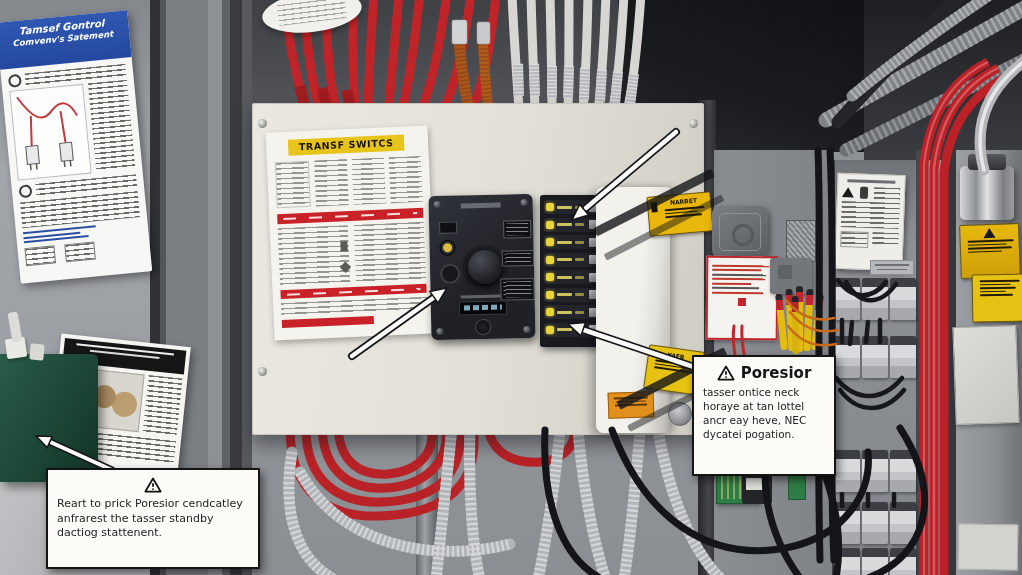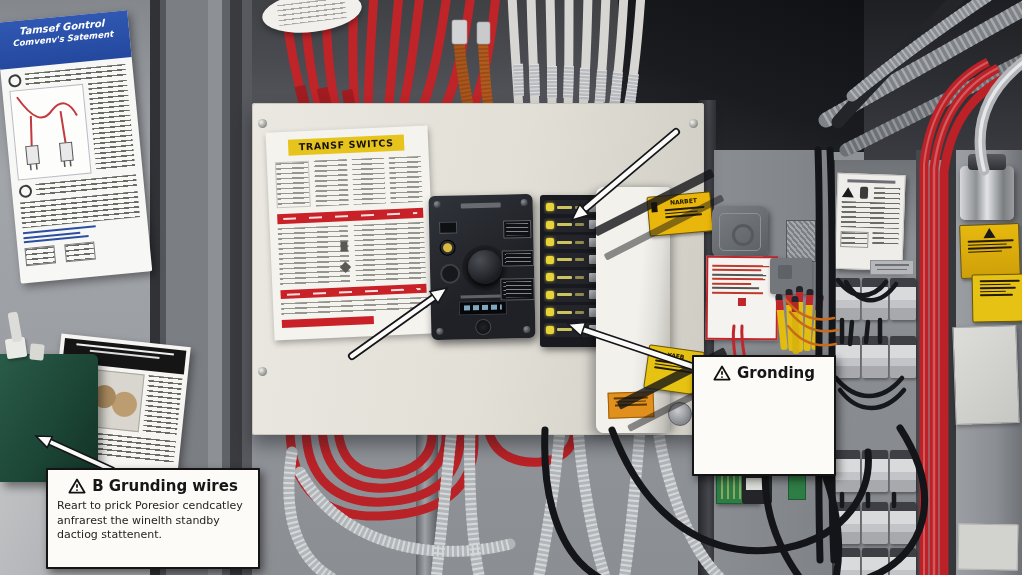--- a/index.html
+++ b/index.html
@@ -529,29 +529,29 @@
 
 
 
   <div class="abs callout" style="left:46px;top:468px;width:192px;height:83px;">
     <div class="co-title" style="font-size:15px;justify-content:center;">
       <svg width="18" height="16" viewBox="0 0 24 22">
         <path d="M12 2 L22.5 20 H1.5 Z" fill="none" stroke="#111" stroke-width="2.4" stroke-linejoin="round"></path>
         <line x1="12" y1="8.5" x2="12" y2="13.5" stroke="#111" stroke-width="2.4"></line>
         <circle cx="12" cy="16.6" r="1.3" fill="#111"></circle>
       </svg>
-      <span>B Grunding wires</span>
-    </div>
-    <div class="co-body" style="font-size:11px;">Reart to prick Poresior cendcatley anfrarest the winelth standby dactiog stattenent.</div>
+    </div>
+    <div class="co-body" style="font-size:11px;">Reart to prick Poresior cendcatley anfrarest the tasser standby dactiog stattenent.</div>
   </div>
 
   <div class="abs callout" style="left:692px;top:355px;width:122px;height:103px;">
     <div class="co-title" style="font-size:15px;justify-content:center;">
       <svg width="18" height="16" viewBox="0 0 24 22">
         <path d="M12 2 L22.5 20 H1.5 Z" fill="none" stroke="#111" stroke-width="2.4" stroke-linejoin="round"></path>
         <line x1="12" y1="8.5" x2="12" y2="13.5" stroke="#111" stroke-width="2.4"></line>
         <circle cx="12" cy="16.6" r="1.3" fill="#111"></circle>
       </svg>
-      <span>Gronding</span>
-    </div>
+      <span>Poresior</span>
+    </div>
+    <div class="co-body" style="font-size:10.5px;">tasser ontice neck horaye at tan lottel ancr eay heve, NEC dycatei pogation.</div>
   </div>
 
 </div>
 
 </body></html>

